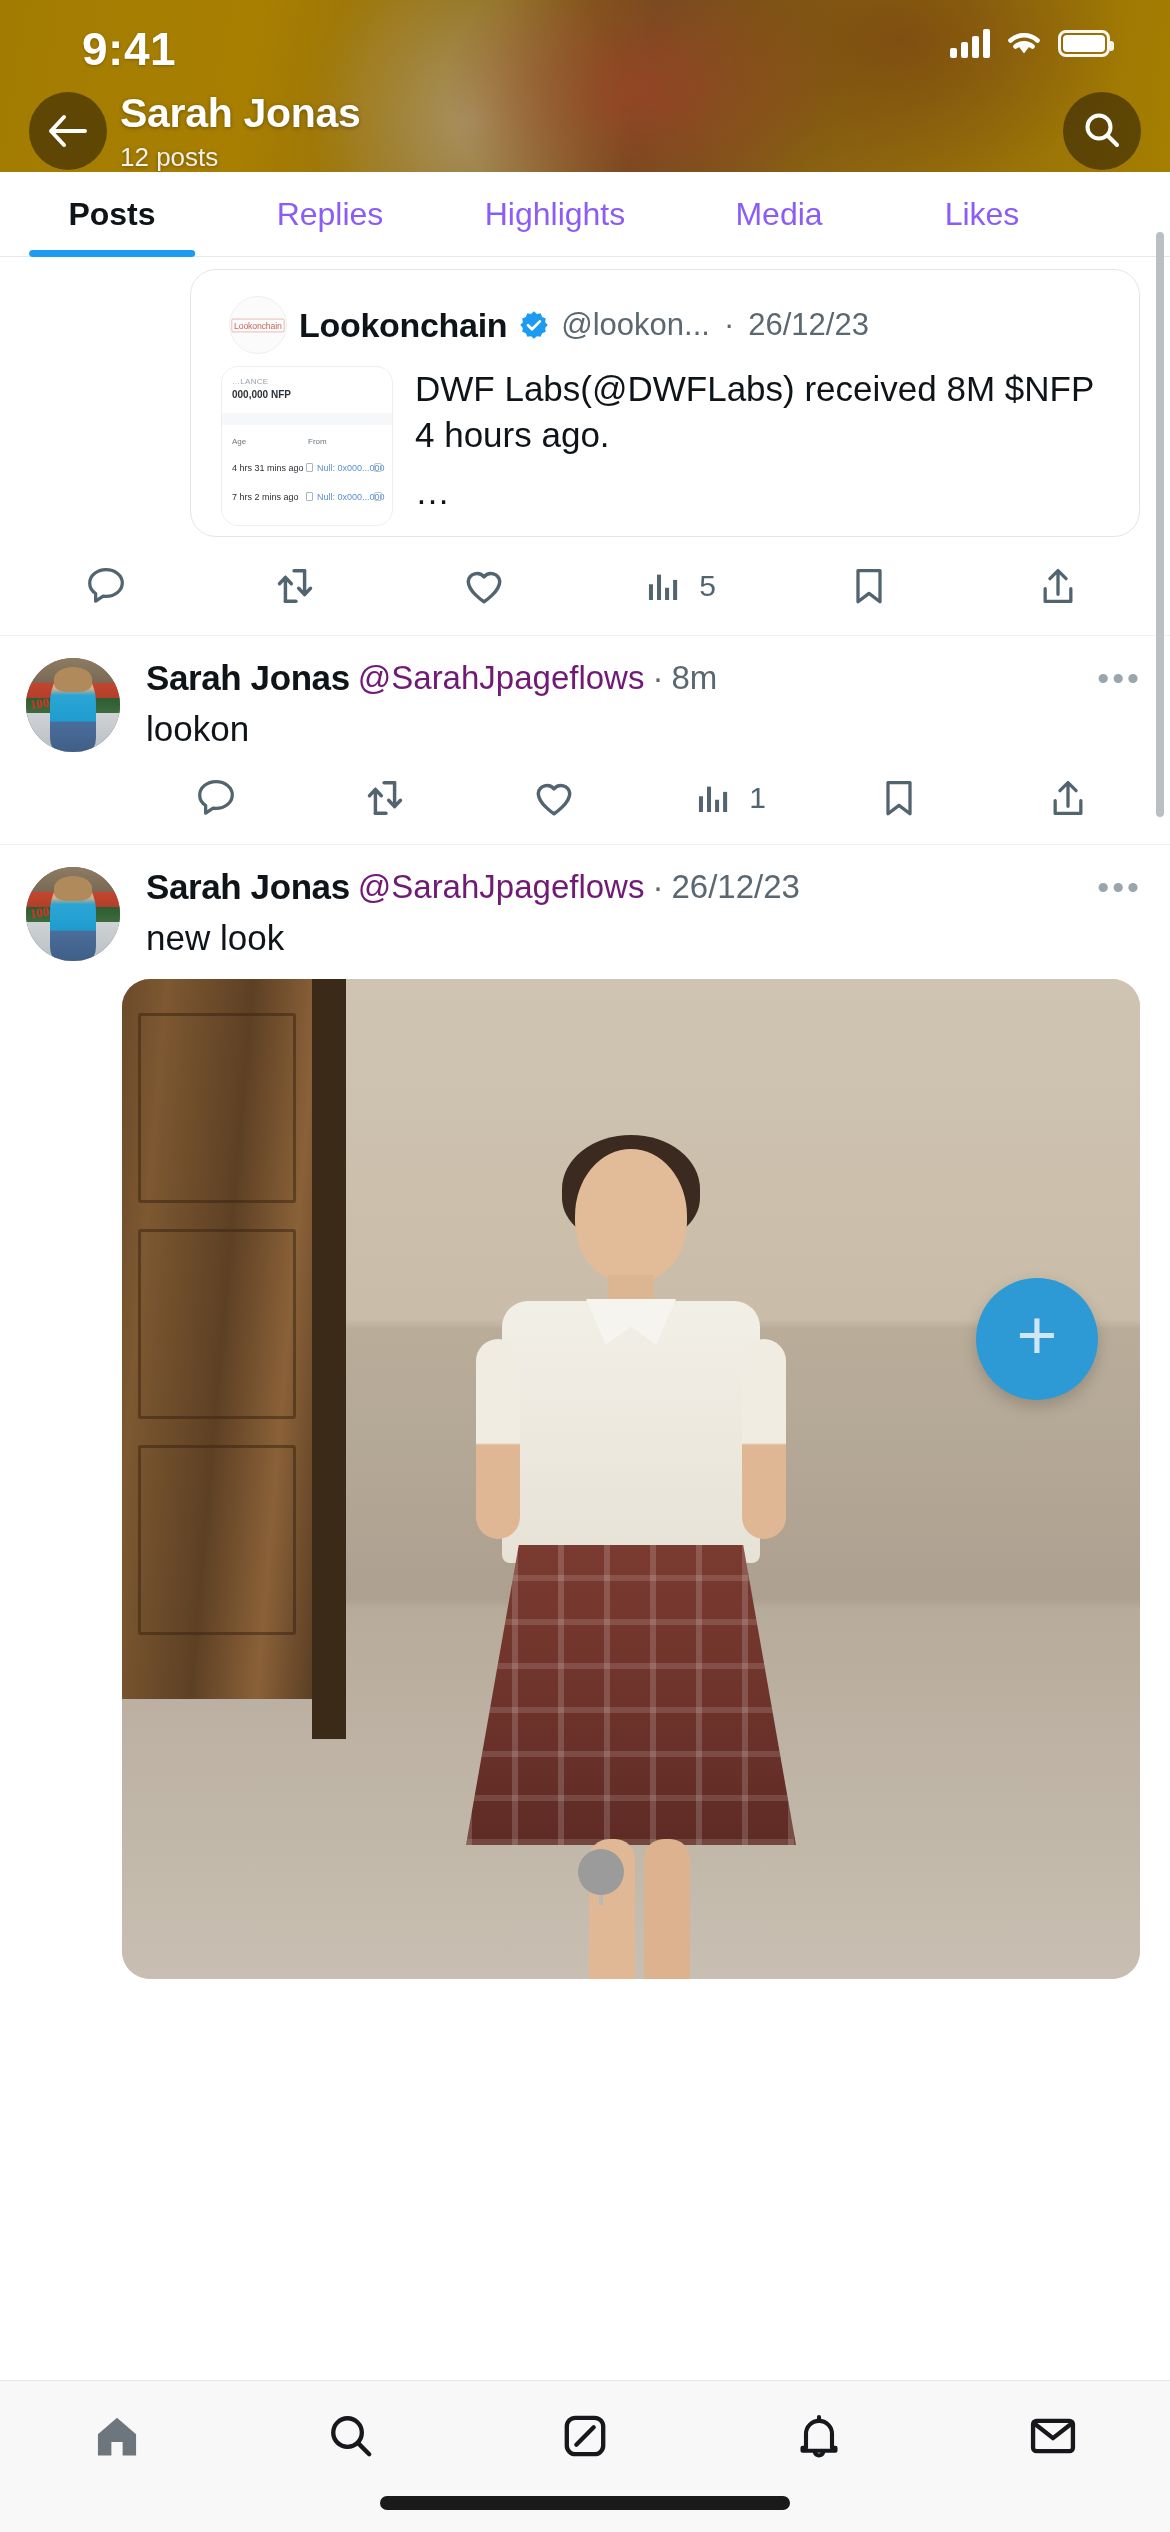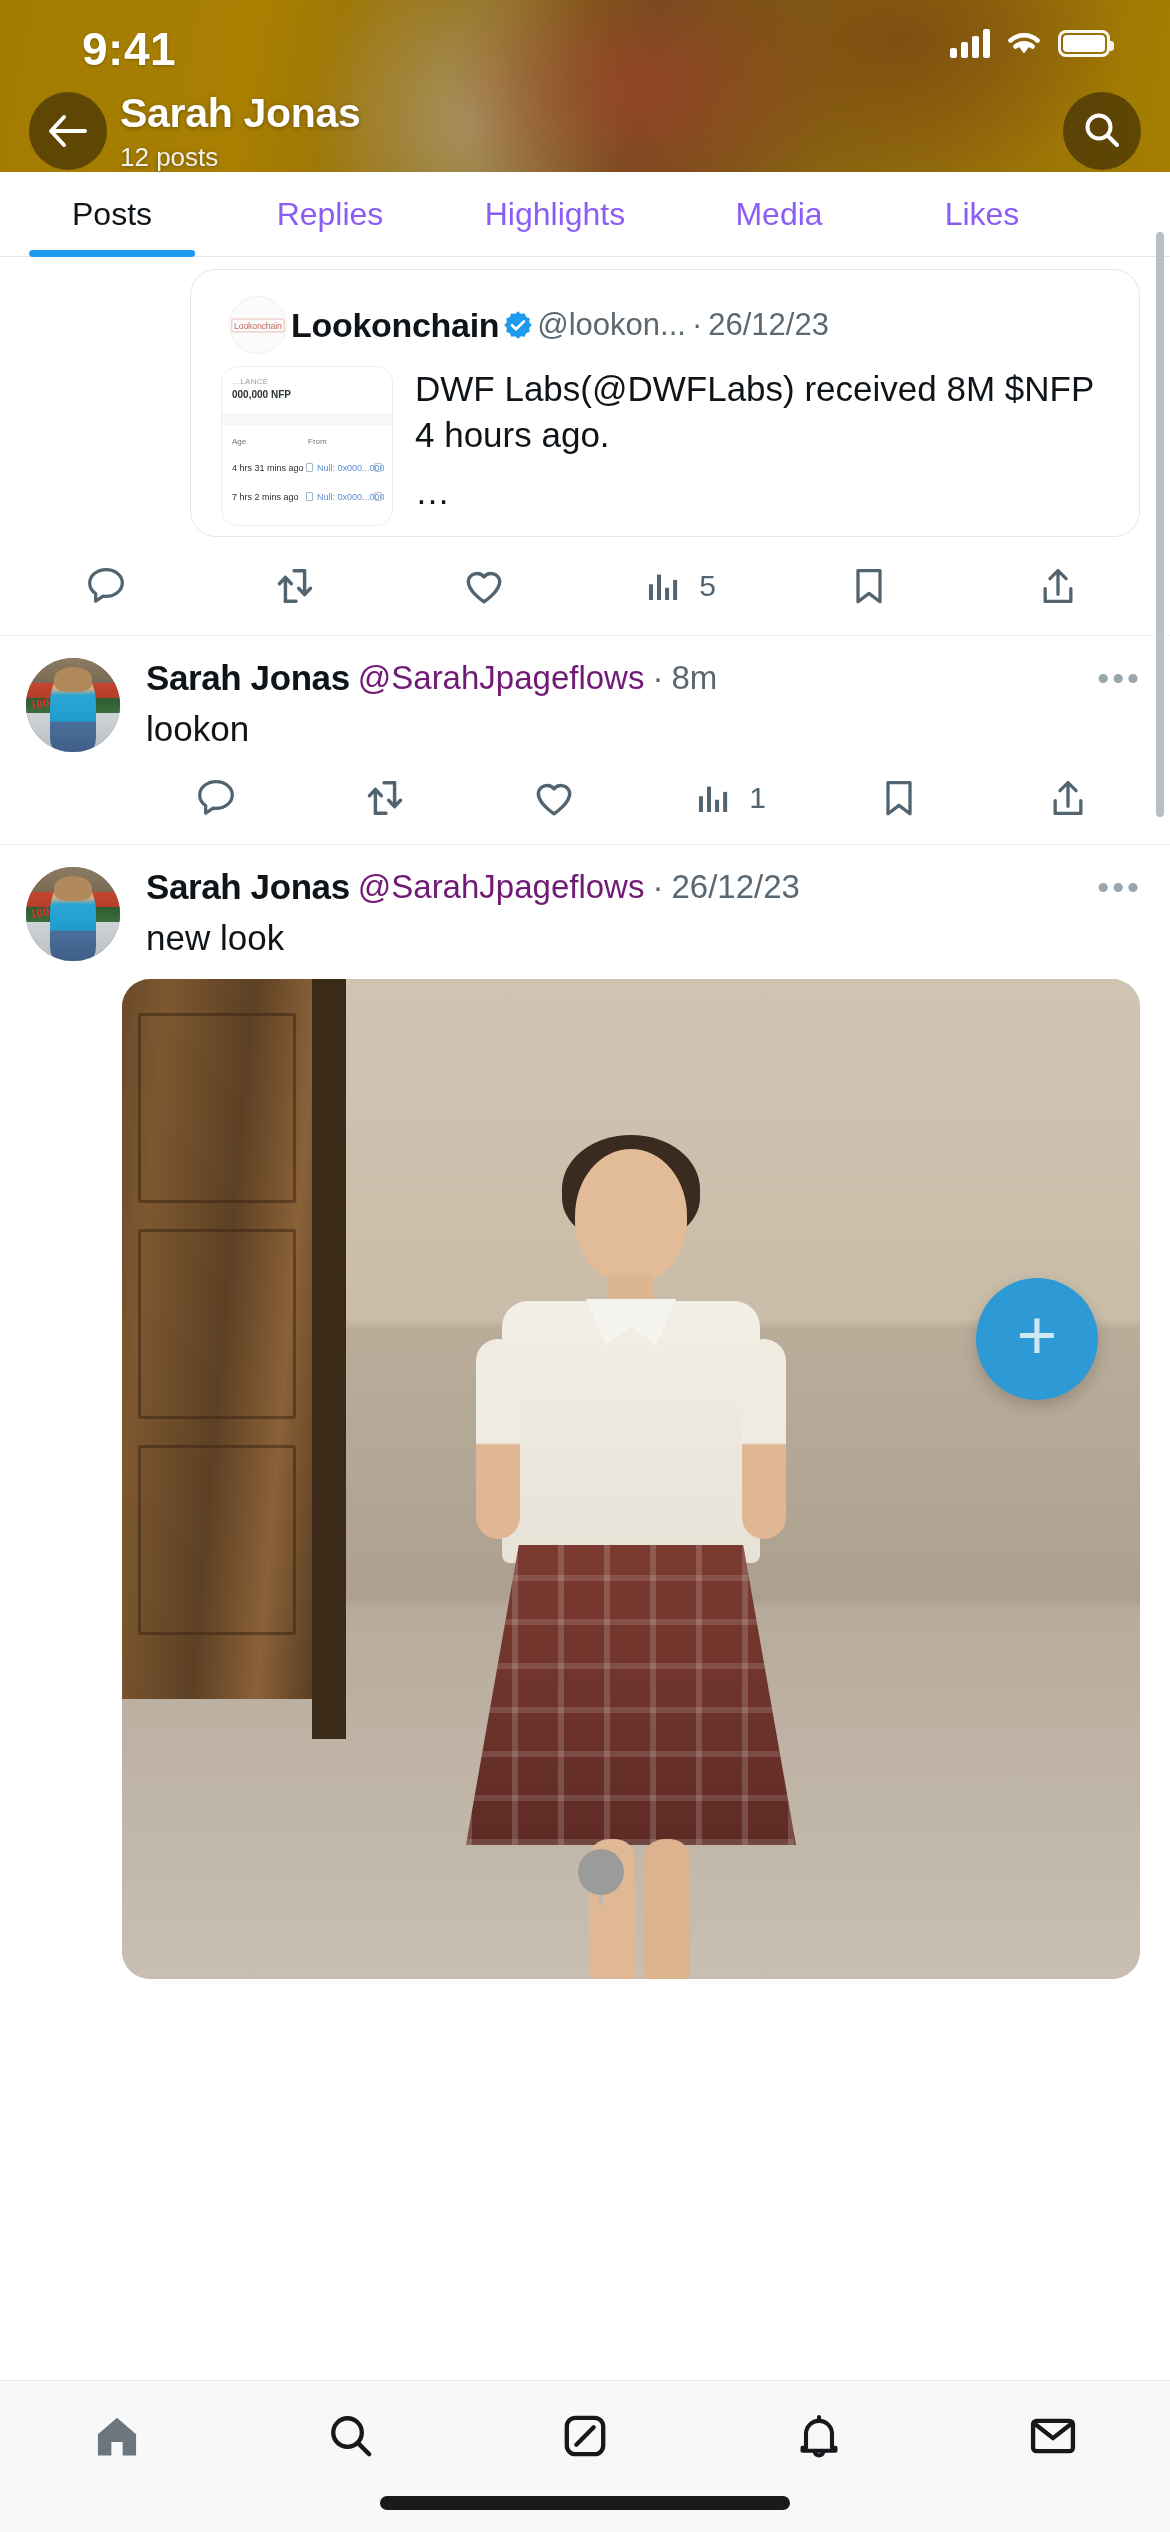--- a/index.html
+++ b/index.html
@@ -37,38 +37,38 @@
   .head-title{position:absolute;left:120px;top:-2px;color:#fff;font-size:41px;font-weight:700;
     text-shadow:0 1px 4px rgba(0,0,0,.35);letter-spacing:-.3px;}
   .head-sub{position:absolute;left:120px;top:50px;color:#f2f0ea;font-size:26px;font-weight:400;
     text-shadow:0 1px 4px rgba(0,0,0,.35);}
 
   
   .tabs{position:absolute;top:172px;left:0;width:1170px;height:85px;background:#fff;
     border-bottom:1px solid #e6e9ea;display:flex;align-items:flex-start;}
   .tab{position:relative;height:85px;display:flex;align-items:center;justify-content:center;
     font-size:32px;color:#8b5cf6;font-weight:400;}
-  .tab.active{color:#0f1419;font-weight:400;}
+  .tab.active{color:#0f1419;font-weight:700;}
   .tab .bar{position:absolute;bottom:0;left:50%;transform:translateX(-50%);width:74%;height:7px;
     background:#1d9bf0;border-radius:4px;}
   .tab-0{width:224px;}
   .tab-1{width:212px;}
   .tab-2{width:238px;}
   .tab-3{width:210px;}
   .tab-4{width:196px;}
 
   
   .feed{position:absolute;top:257px;left:0;width:1170px;height:2275px;background:#fff;overflow:hidden;}
 
   .post{position:relative;border-bottom:1px solid #eff3f4;background:#fff;}
 
   
   .qcard{margin:12px 30px 0 190px;border:1px solid #e3e6e8;border-radius:26px;overflow:hidden;background:#fff;
     height:268px;}
-  .qhead{display:flex;align-items:center;gap:4px;padding:26px 0 0 38px;}
+  .qhead{display:flex;align-items:center;gap:12px;padding:26px 0 0 38px;}
   .qavatar{width:58px;height:58px;border-radius:50%;background:#fbfbfb;border:1px solid #f0eeee;
     display:flex;align-items:center;justify-content:center;flex:0 0 auto;}
   .qavatar span{font-size:9.5px;color:#c8695c;border:1px solid #e8b6ae;border-radius:2px;padding:1px 2px;
     letter-spacing:-.2px;white-space:nowrap;transform:scale(.92);}
   .qname{font-size:34px;font-weight:700;color:#0f1419;letter-spacing:-.3px;}
   .qverified{width:30px;height:30px;flex:0 0 auto;}
   .qhandle{font-size:31px;color:#5b6871;}
   .qdot{font-size:31px;color:#5b6871;margin:0 2px;}
   .qdate{font-size:31px;color:#5b6871;}
   .qbody{display:flex;gap:22px;padding:12px 0 0 30px;}

